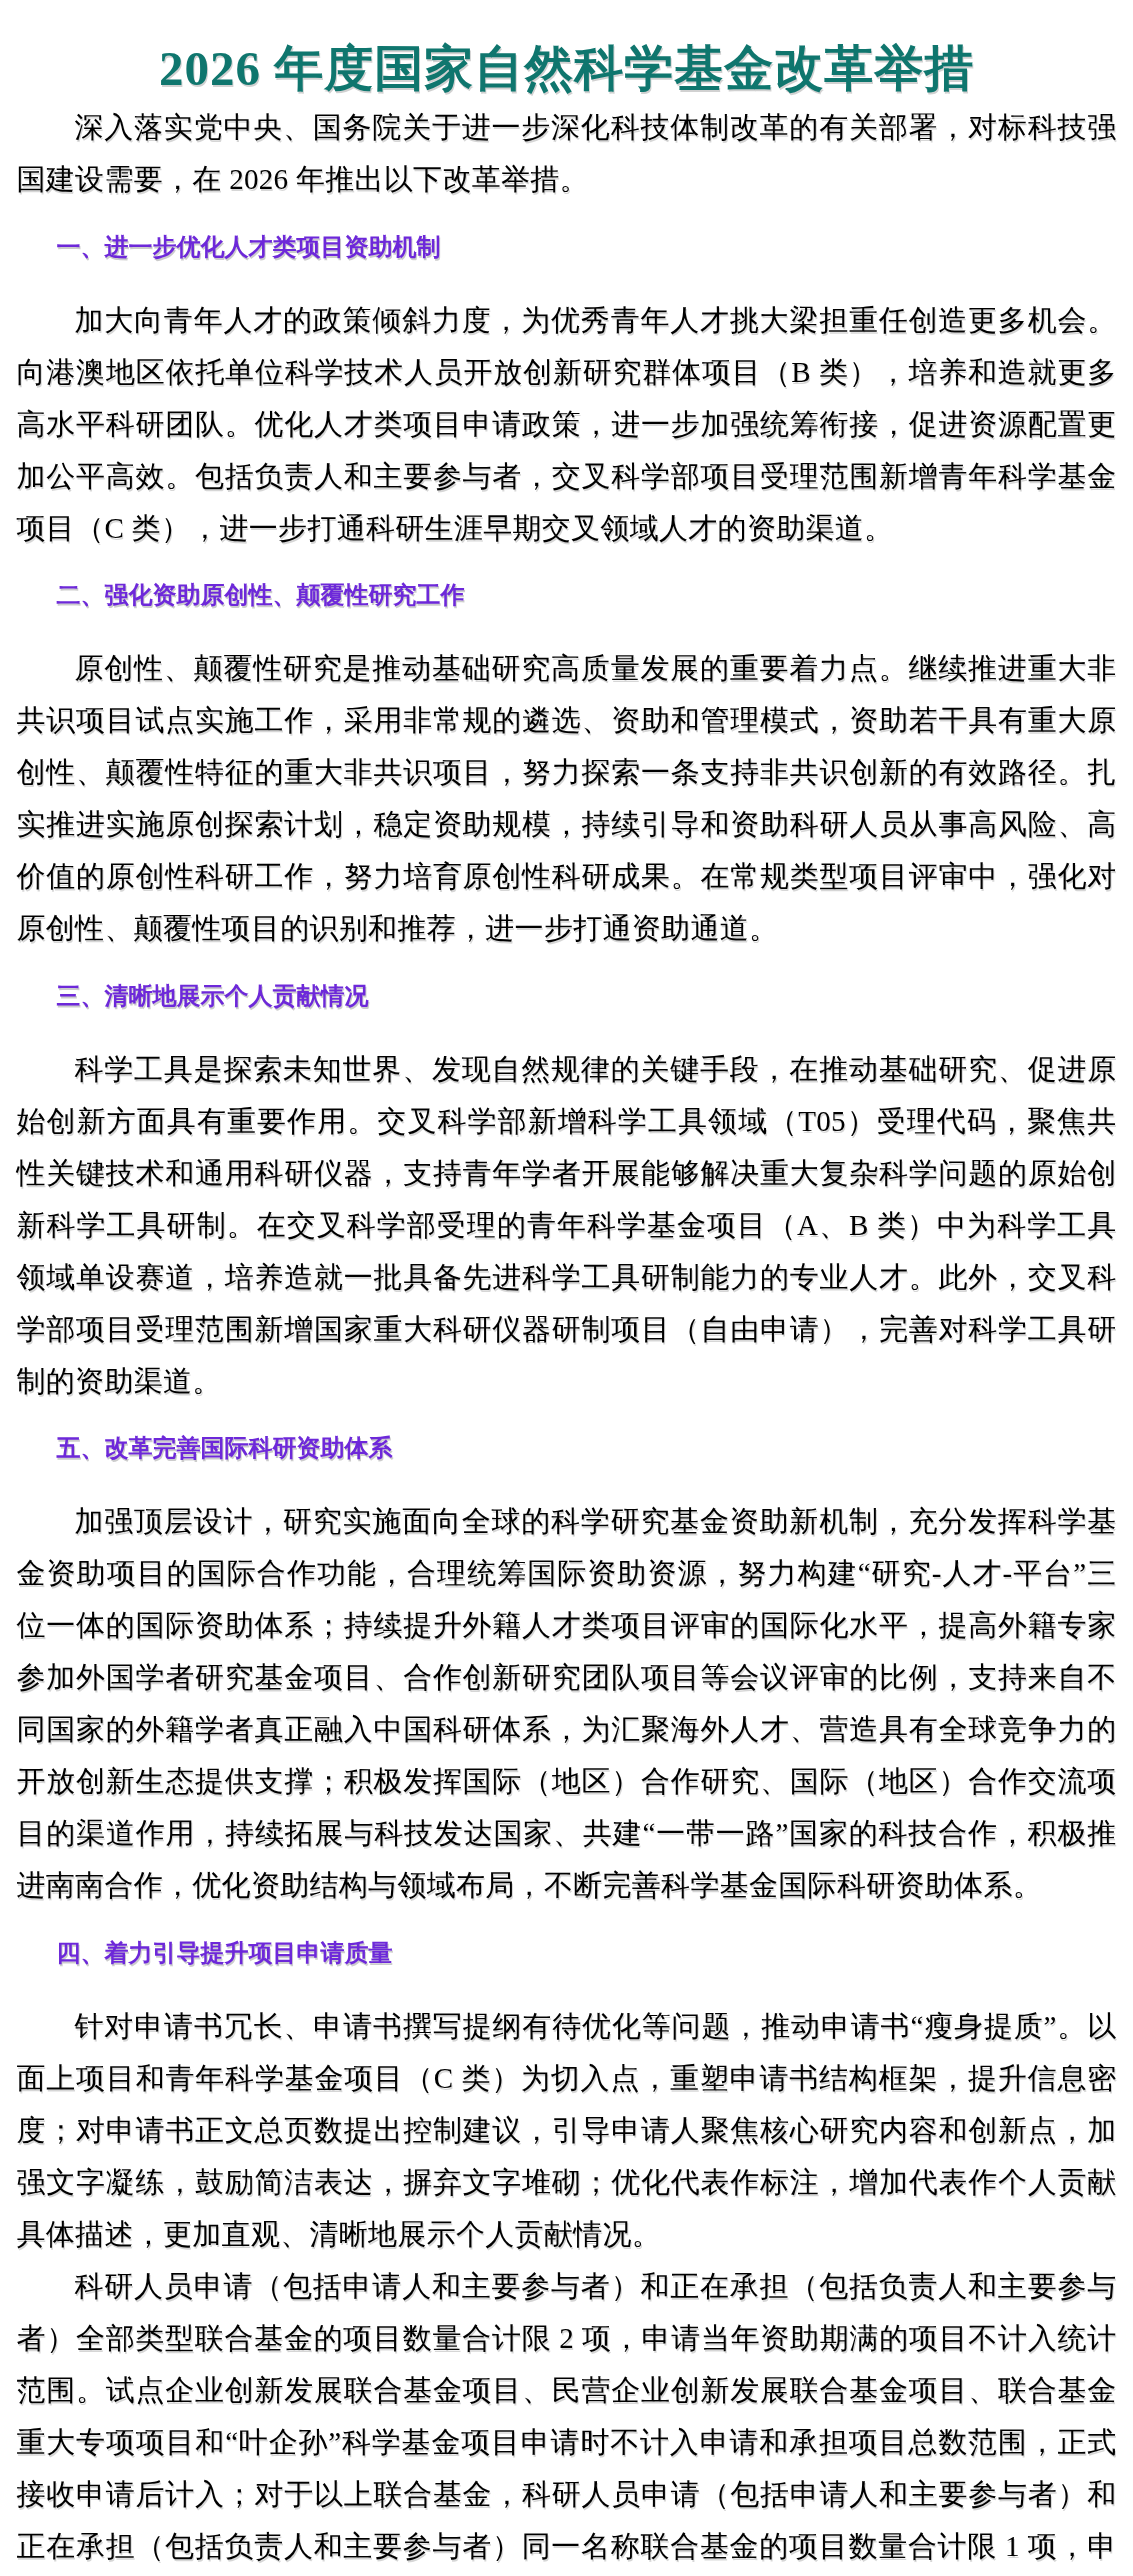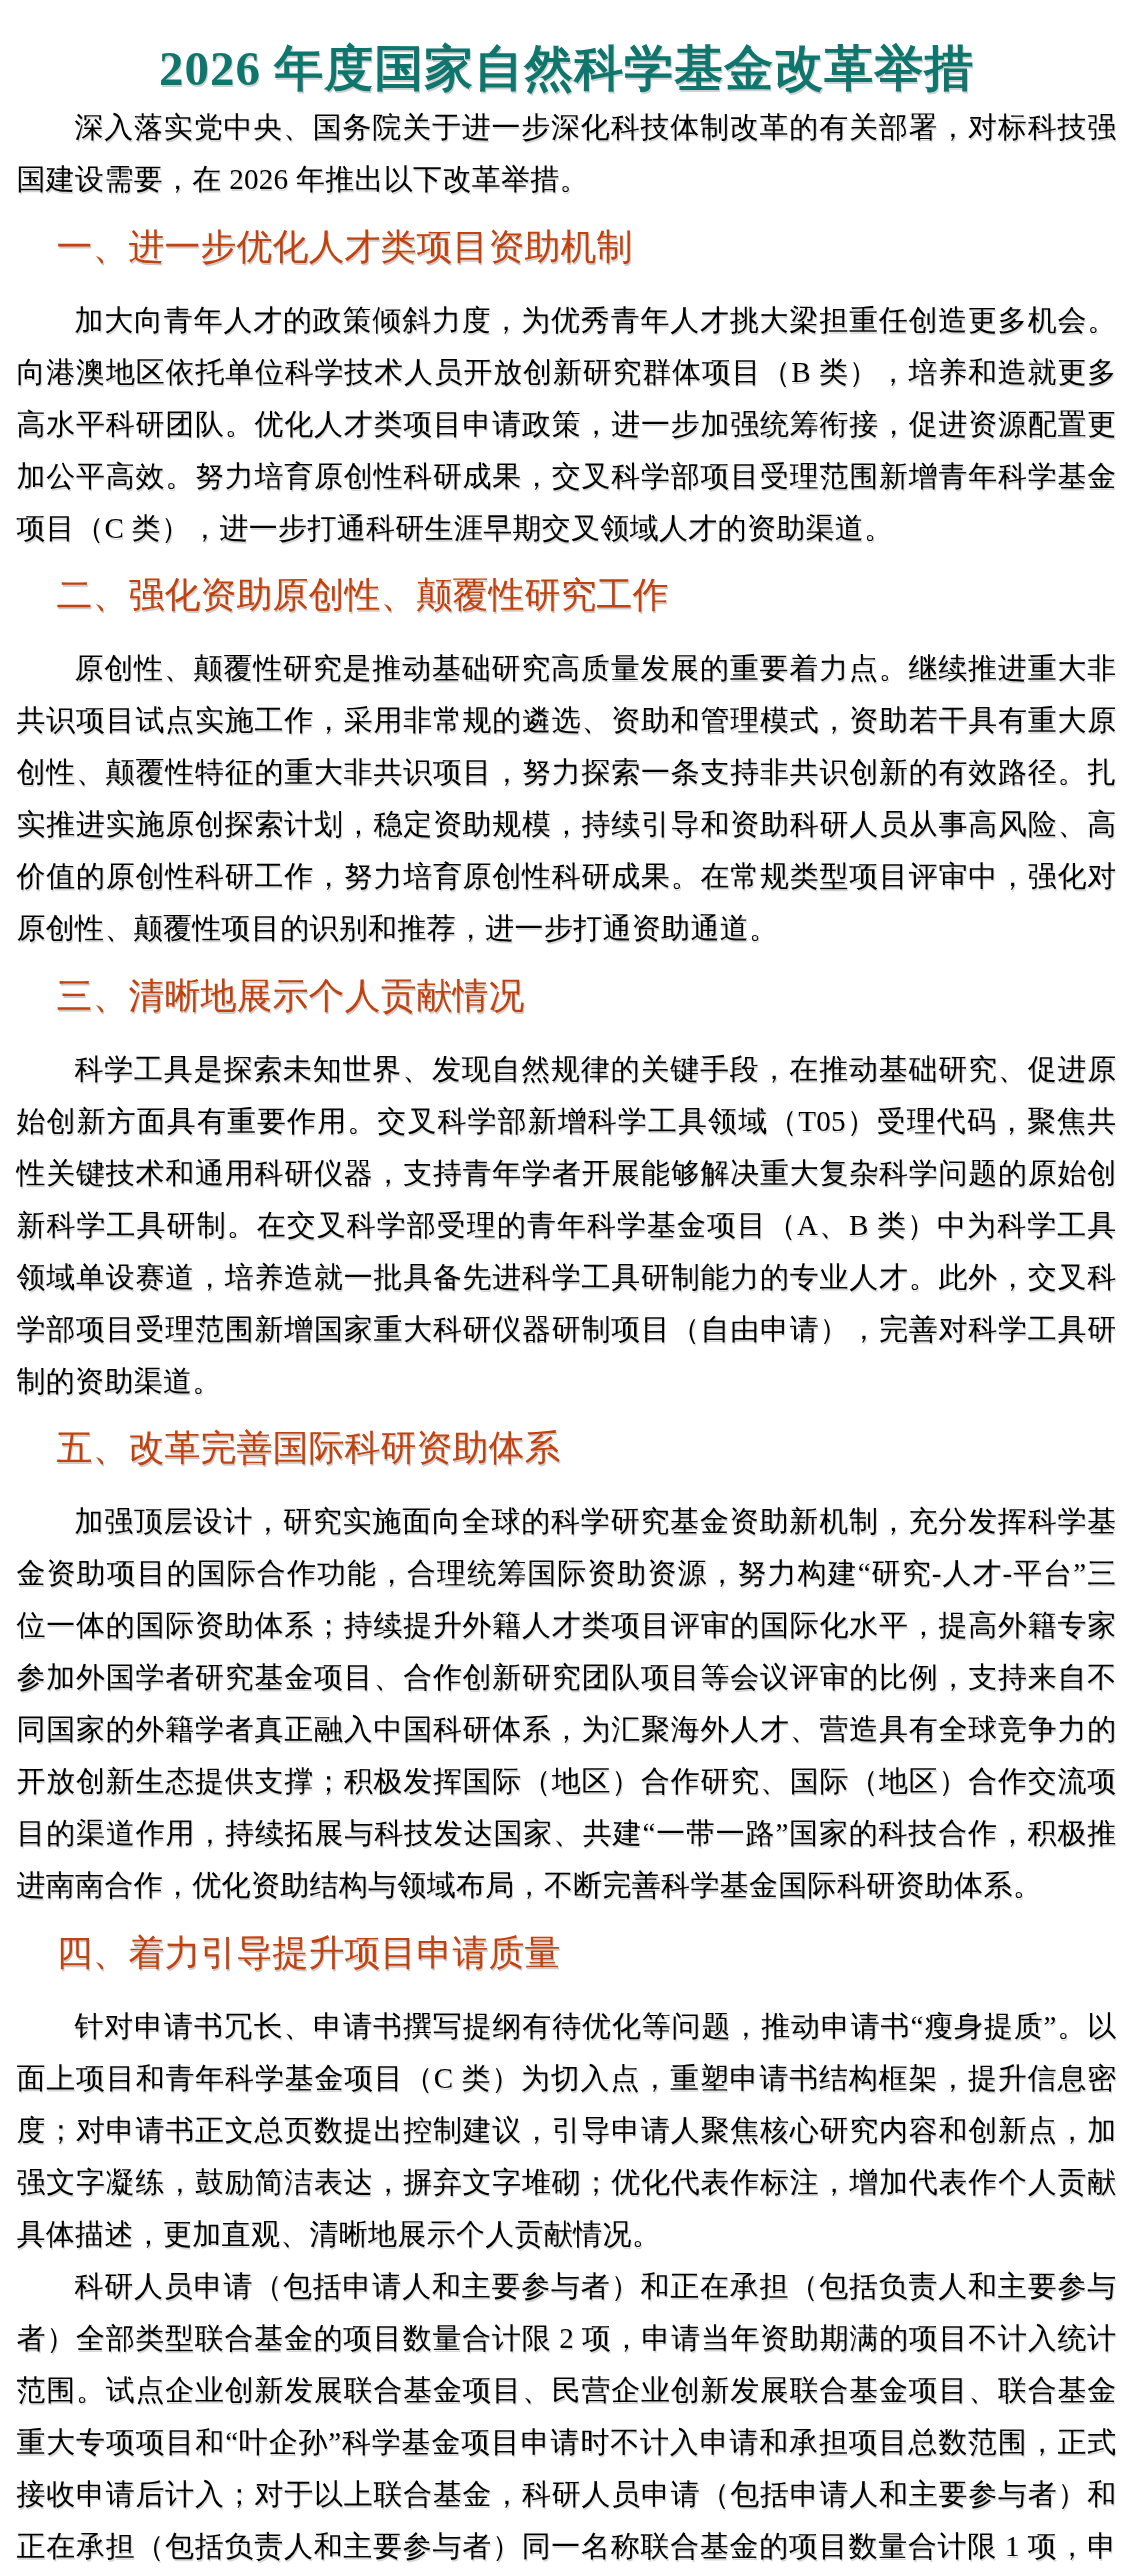--- a/index.html
+++ b/index.html
@@ -45,39 +45,39 @@
     text-justify: inter-ideograph;
     text-indent: 2em;
     letter-spacing: 0.3px;
     color: #000000;
     text-shadow: 1px 1.5px 0.5px rgba(0,0,0,0.16);
   }
   .section-heading {
     margin: 20.6px 0 27px 0;
     padding-left: 40px;
     font-family: "Liberation Sans", "DejaVu Sans", sans-serif;
-    font-weight: 400;
-    font-size: 36px;
+    font-weight: 700;
+    font-size: 24px;
     line-height: 41px;
-    color: #c2410c;
+    color: #6d28d9;
     text-shadow: 1px 2.1px 0.5px rgba(0,0,0,0.20);
   }
 </style>
 </head>
 <body>
 
 <div class="page">
 
   <h1 class="doc-title">2026 年度国家自然科学基金改革举措</h1>
 
   <p class="para intro">深入落实党中央、国务院关于进一步深化科技体制改革的有关部署，对标科技强国建设需要，在 2026 年推出以下改革举措。</p>
 
   <section>
     <h2 class="section-heading">一、进一步优化人才类项目资助机制</h2>
-    <p class="para">加大向青年人才的政策倾斜力度，为优秀青年人才挑大梁担重任创造更多机会。向港澳地区依托单位科学技术人员开放创新研究群体项目（B 类），培养和造就更多高水平科研团队。优化人才类项目申请政策，进一步加强统筹衔接，促进资源配置更加公平高效。努力培育原创性科研成果，交叉科学部项目受理范围新增青年科学基金项目（C 类），进一步打通科研生涯早期交叉领域人才的资助渠道。</p>
+    <p class="para">加大向青年人才的政策倾斜力度，为优秀青年人才挑大梁担重任创造更多机会。向港澳地区依托单位科学技术人员开放创新研究群体项目（B 类），培养和造就更多高水平科研团队。优化人才类项目申请政策，进一步加强统筹衔接，促进资源配置更加公平高效。包括负责人和主要参与者，交叉科学部项目受理范围新增青年科学基金项目（C 类），进一步打通科研生涯早期交叉领域人才的资助渠道。</p>
   </section>
 
   <section>
     <h2 class="section-heading">二、强化资助原创性、颠覆性研究工作</h2>
     <p class="para">原创性、颠覆性研究是推动基础研究高质量发展的重要着力点。继续推进重大非共识项目试点实施工作，采用非常规的遴选、资助和管理模式，资助若干具有重大原创性、颠覆性特征的重大非共识项目，努力探索一条支持非共识创新的有效路径。扎实推进实施原创探索计划，稳定资助规模，持续引导和资助科研人员从事高风险、高价值的原创性科研工作，努力培育原创性科研成果。在常规类型项目评审中，强化对原创性、颠覆性项目的识别和推荐，进一步打通资助通道。</p>
   </section>
 
   <section>
     <h2 class="section-heading">三、清晰地展示个人贡献情况</h2>
     <p class="para">科学工具是探索未知世界、发现自然规律的关键手段，在推动基础研究、促进原始创新方面具有重要作用。交叉科学部新增科学工具领域（T05）受理代码，聚焦共性关键技术和通用科研仪器，支持青年学者开展能够解决重大复杂科学问题的原始创新科学工具研制。在交叉科学部受理的青年科学基金项目（A、B 类）中为科学工具领域单设赛道，培养造就一批具备先进科学工具研制能力的专业人才。此外，交叉科学部项目受理范围新增国家重大科研仪器研制项目（自由申请），完善对科学工具研制的资助渠道。</p>

